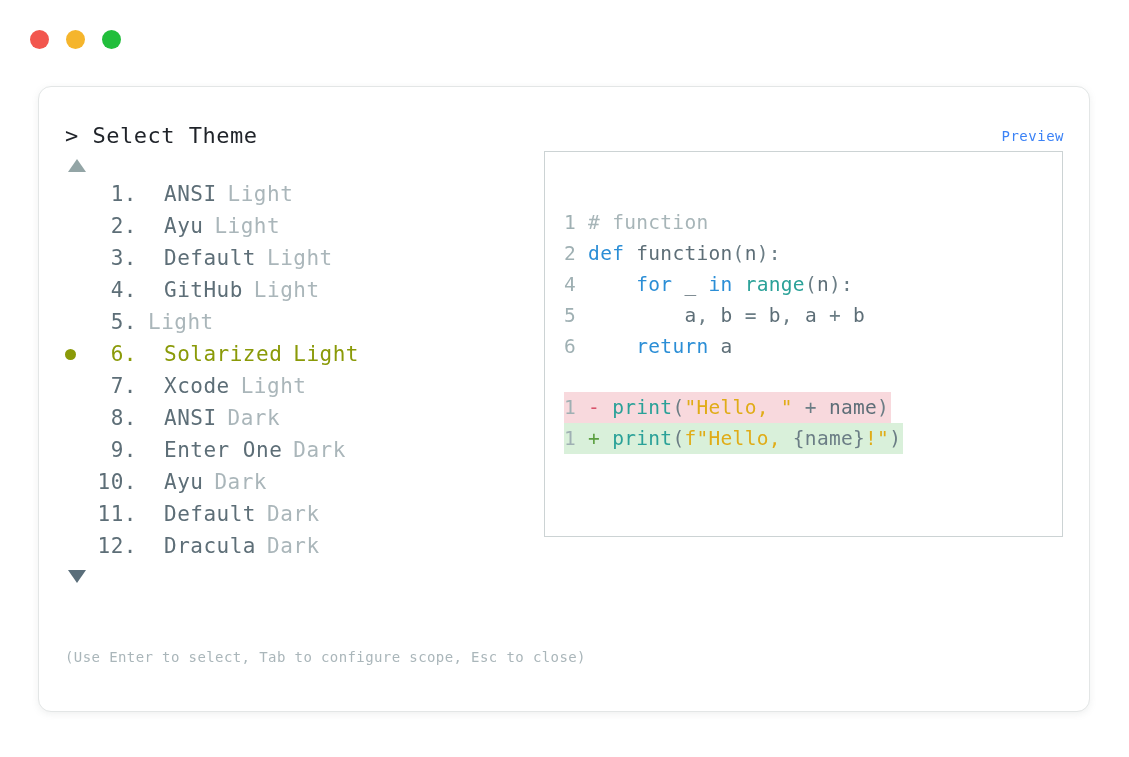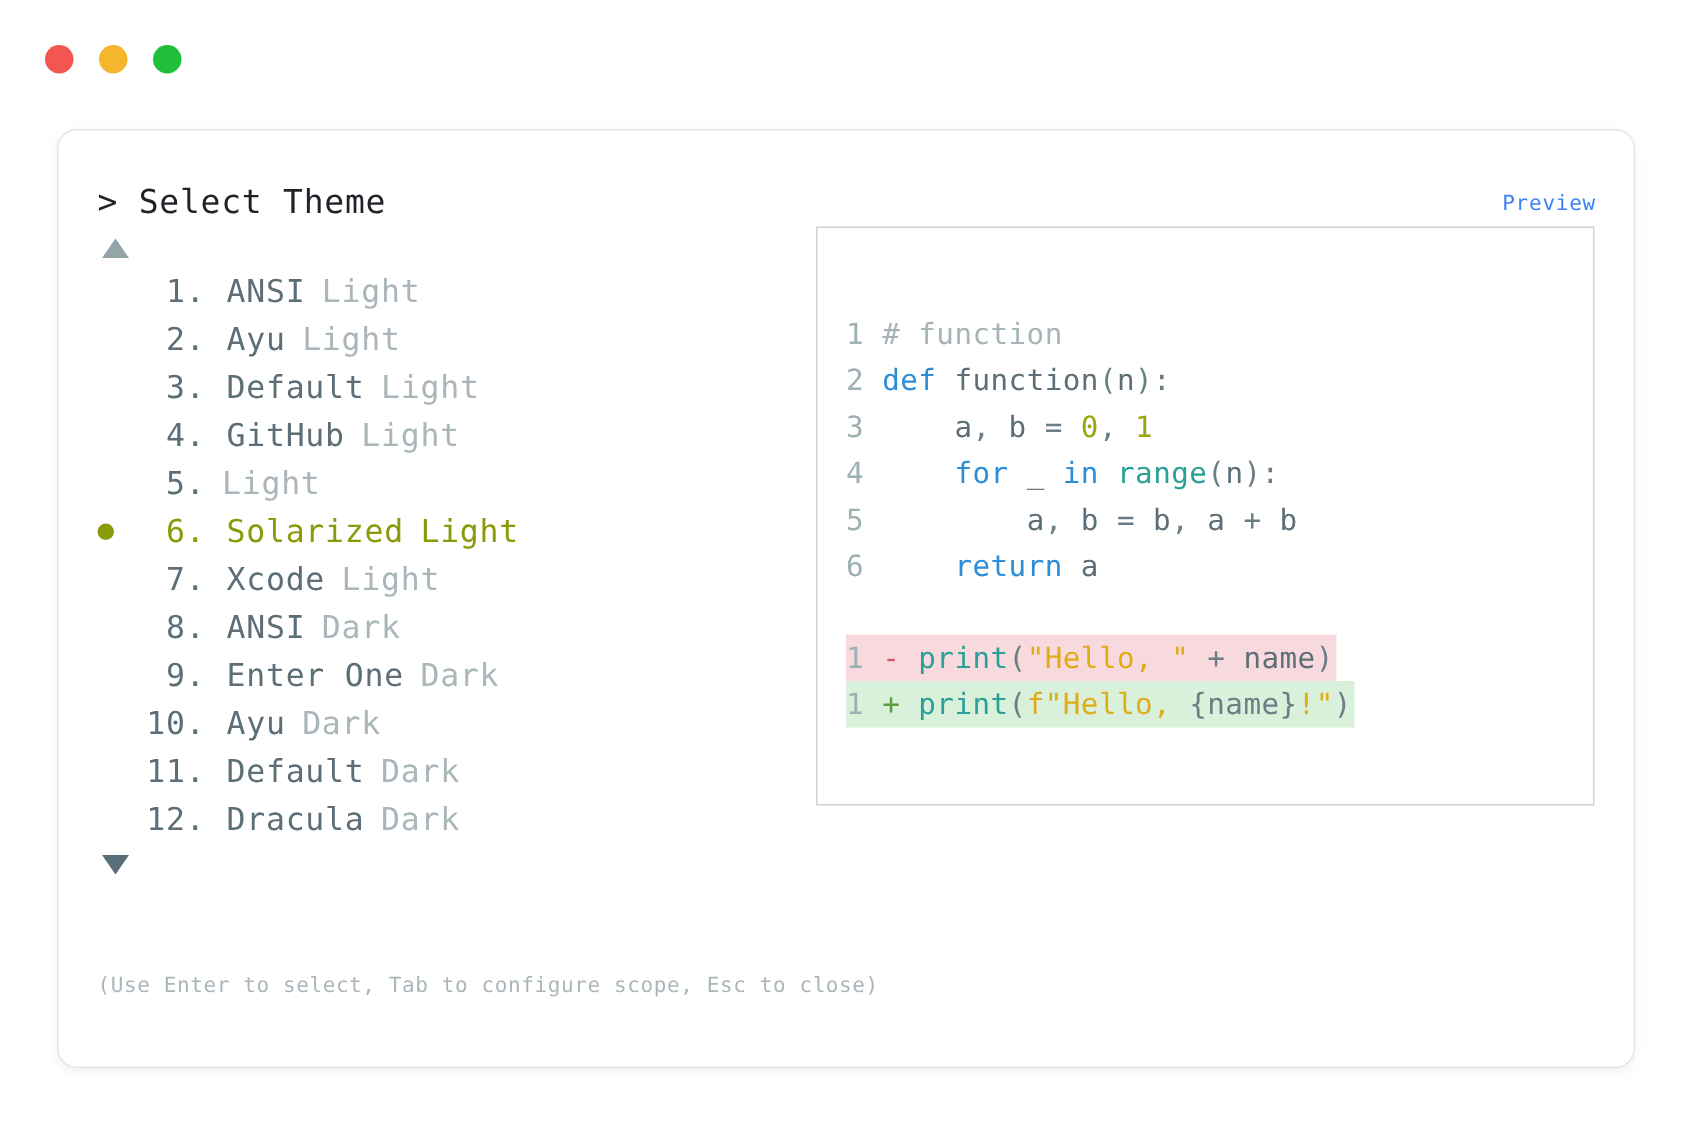--- a/index.html
+++ b/index.html
@@ -118,21 +118,21 @@
   .theme-item.selected .bullet { display: block; }
   .idx {
     width: 46px;
     flex: 0 0 46px;
     text-align: right;
     color: #5d6e77;
     letter-spacing: 0.5px;
   }
   .name {
     color: #5d6e77;
-    margin-left: 14px;
+    margin-left: 27px;
     letter-spacing: 0.5px;
   }
   .variant {
     color: #aab6ba;
     margin-left: 11px;
     letter-spacing: 0.5px;
   }
   .theme-item.selected .idx,
   .theme-item.selected .name,
   .theme-item.selected .variant {
@@ -245,21 +245,20 @@
       <div class="scroll-arrow down"></div>
     </div>
 
     <div class="right-col">
       <div class="preview-label">Preview</div>
       <div class="preview-box">
         <div class="code-area">
           <div id="code-block">
               <div class="code-line"><span class="ln">1</span><span class="c-plain"> </span><span class="c-comment"># function</span></div>
               <div class="code-line"><span class="ln">2</span><span class="c-plain"> </span><span class="c-keyword">def</span><span class="c-plain"> </span><span class="c-ident">function</span><span class="c-plain">(</span><span class="c-ident">n</span><span class="c-plain">):</span></div>
-              <div class="code-line"><span class="ln">3</span><span class="c-plain"> </span><span class="c-plain">    </span><span class="c-ident">a</span><span class="c-plain">, </span><span class="c-ident">b</span><span class="c-plain"> = </span><span class="c-number">0</span><span class="c-plain">, </span><span class="c-number">1</span></div>
               <div class="code-line"><span class="ln">4</span><span class="c-plain"> </span><span class="c-plain">    </span><span class="c-keyword">for</span><span class="c-plain"> </span><span class="c-ident">_</span><span class="c-plain"> </span><span class="c-keyword">in</span><span class="c-plain"> </span><span class="c-builtin">range</span><span class="c-plain">(</span><span class="c-ident">n</span><span class="c-plain">):</span></div>
               <div class="code-line"><span class="ln">5</span><span class="c-plain"> </span><span class="c-plain">        </span><span class="c-ident">a</span><span class="c-plain">, </span><span class="c-ident">b</span><span class="c-plain"> = </span><span class="c-ident">b</span><span class="c-plain">, </span><span class="c-ident">a</span><span class="c-plain"> + </span><span class="c-ident">b</span></div>
               <div class="code-line"><span class="ln">6</span><span class="c-plain"> </span><span class="c-plain">    </span><span class="c-keyword">return</span><span class="c-plain"> </span><span class="c-ident">a</span></div>
             </div>
           <div class="diff-block" id="diff-block">
               <div><span class="code-line diff diff-del"><span class="ln">1</span><span class="c-plain"> </span><span class="sign-del">-</span><span class="c-plain"> </span><span class="c-builtin">print</span><span class="c-plain">(</span><span class="c-string">"Hello, "</span><span class="c-plain"> + </span><span class="c-ident">name</span><span class="c-plain">)</span></span></div>
               <div><span class="code-line diff diff-add"><span class="ln">1</span><span class="c-plain"> </span><span class="sign-add">+</span><span class="c-plain"> </span><span class="c-builtin">print</span><span class="c-plain">(</span><span class="c-string">f"Hello, </span><span class="c-plain">{name}</span><span class="c-string">!"</span><span class="c-plain">)</span></span></div>
             </div>
         </div>
       </div>

